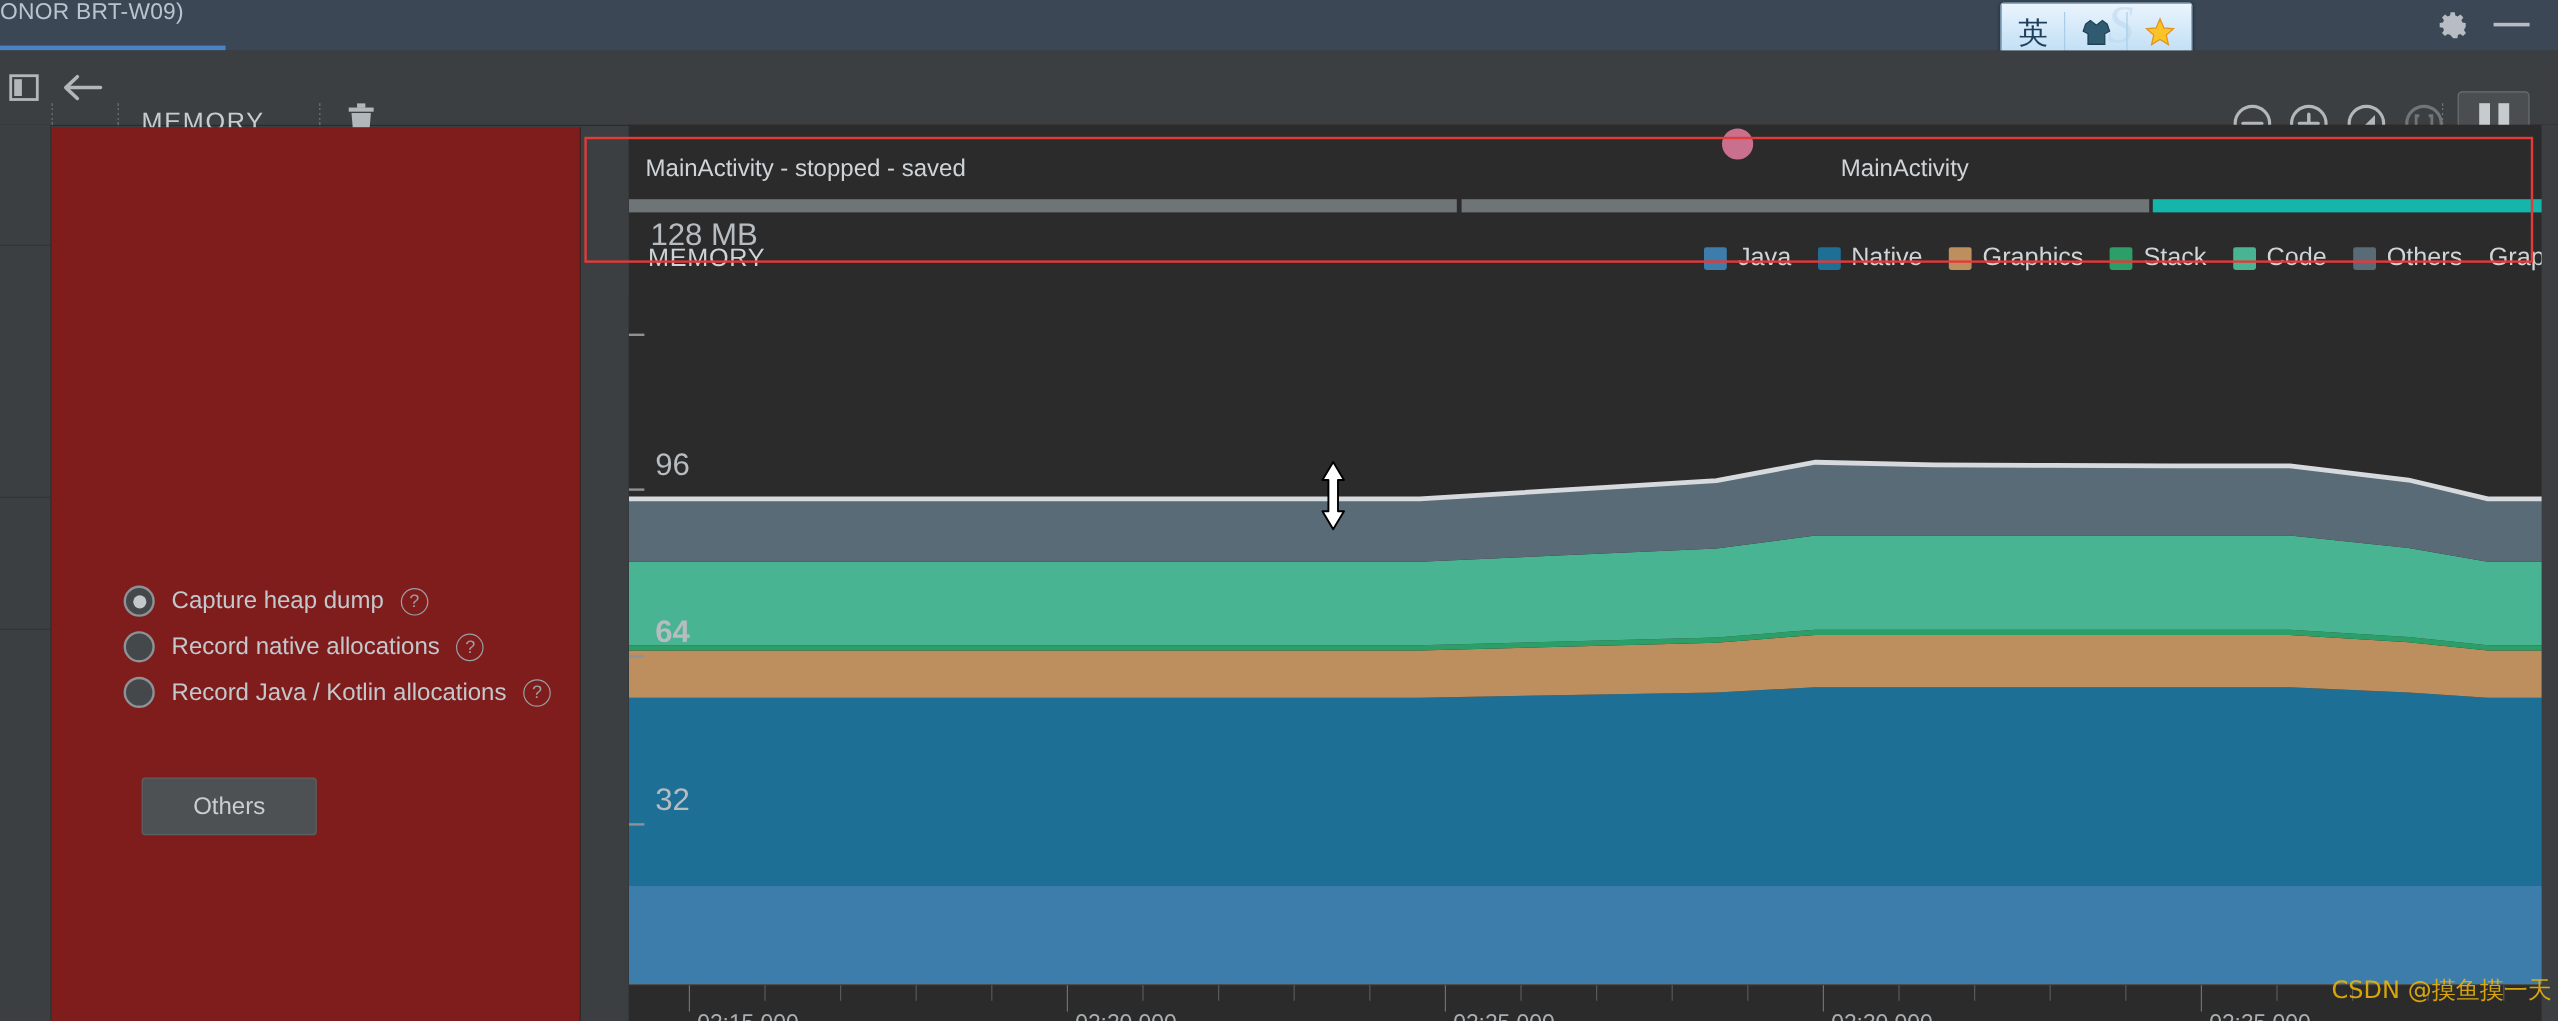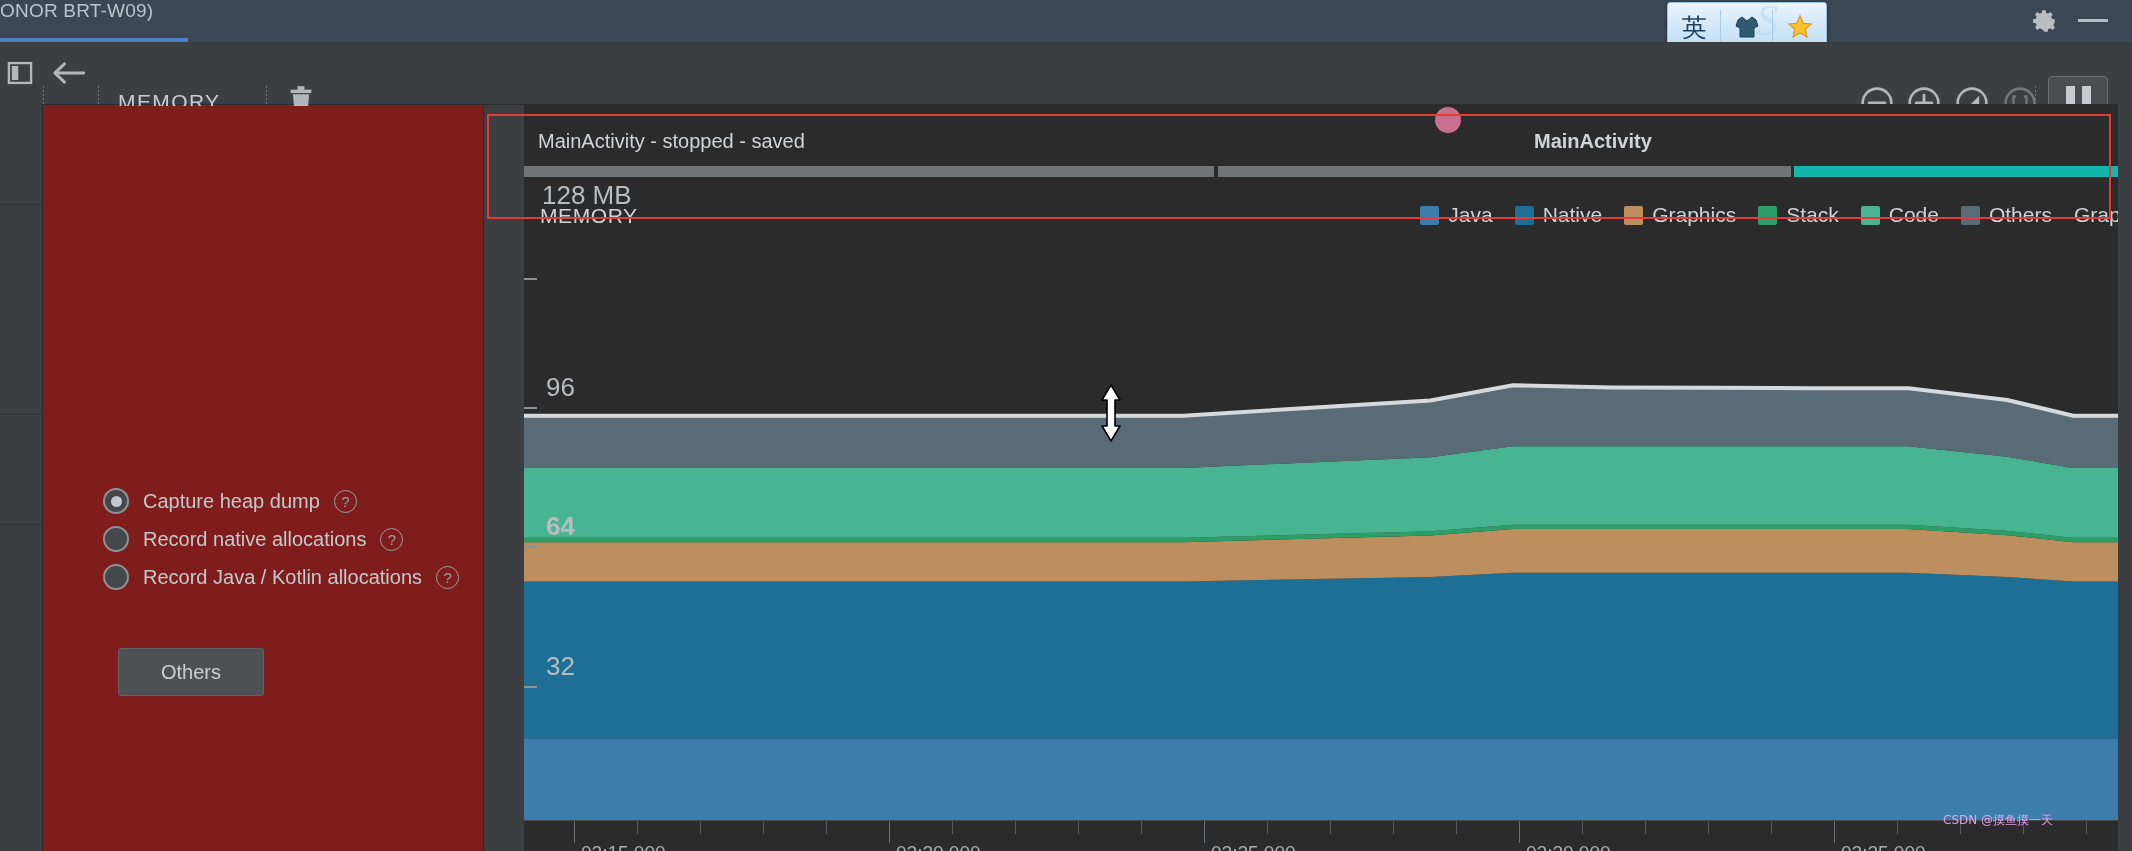--- a/index.html
+++ b/index.html
@@ -93,21 +93,21 @@
   .axis{position:absolute;left:0;top:716px;width:1648px;height:35px;background:#2b2b2b;
         border-top:1px solid #4a4e51;}
   .tick-major{position:absolute;top:0;width:1px;height:22px;background:#6b7074;}
   .tick-minor{position:absolute;top:0;width:1px;height:13px;background:#55595c;}
   .tlab{position:absolute;top:21px;color:#a9aeb2;font-size:19px;}
 
   .redbox{position:absolute;left:487px;top:114px;width:1624px;height:105px;
           border:2px solid #e33a3a;box-sizing:border-box;pointer-events:none;z-index:30;}
 
   .cursor{position:absolute;left:1098px;top:383px;width:26px;height:60px;z-index:40;}
-  .wmark{position:absolute;left:1943px;top:812px;color:#f0abfc;font-size:12px;opacity:.9;
+  .wmark{position:absolute;left:1943px;top:812px;color:#eab308;font-size:20px;opacity:.9;
          font-family:"DejaVu Sans",sans-serif;z-index:35;white-space:nowrap;}
   .rscroll{position:absolute;left:2118px;top:104px;width:14px;height:747px;background:#3c3f41;}
 </style>
 </head>
 <body>
 
 <div id="app">
 
   <div class="titlebar">
     <div class="tab-active">
@@ -210,21 +210,21 @@
       <span class="help">?</span>
     </div>
     <div class="recbtn">Others</div>
   </div>
 
   <div class="stage">
 
     <div class="evt-band">
       <div class="evt-marker"></div>
       <div class="evt-label" style="left:14px;">MainActivity - stopped - saved</div>
-      <div class="evt-label" style="left:1010px;font-weight:bold;">MainActivity</div>
+      <div class="evt-label" style="left:1010px;">MainActivity</div>
       <div class="actbar" style="left:0px;width:690px;background:#6f7477;"></div>
       <div class="actbar" style="left:694px;width:573px;background:#6f7477;"></div>
       <div class="actbar" style="left:1270px;width:378px;background:#14b5ab;"></div>
     </div>
 
     <div class="mem-head">
       <div class="mem-title">MEMORY</div>
       <div class="legend">
         <div class="lg">
           <span class="sw" style="background:#3d7dab;"></span>

